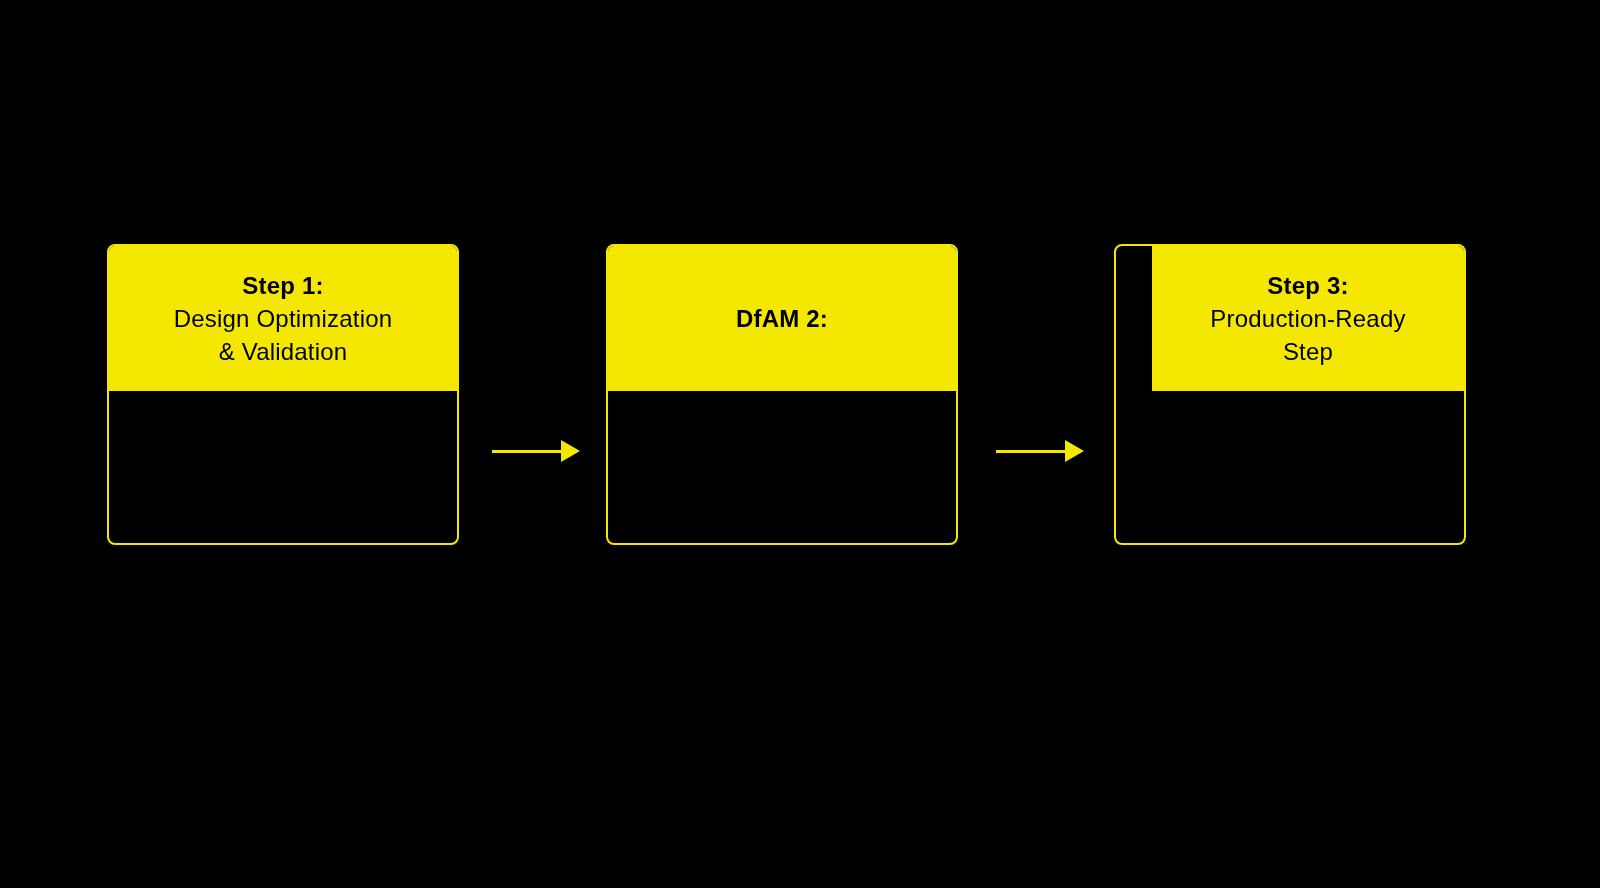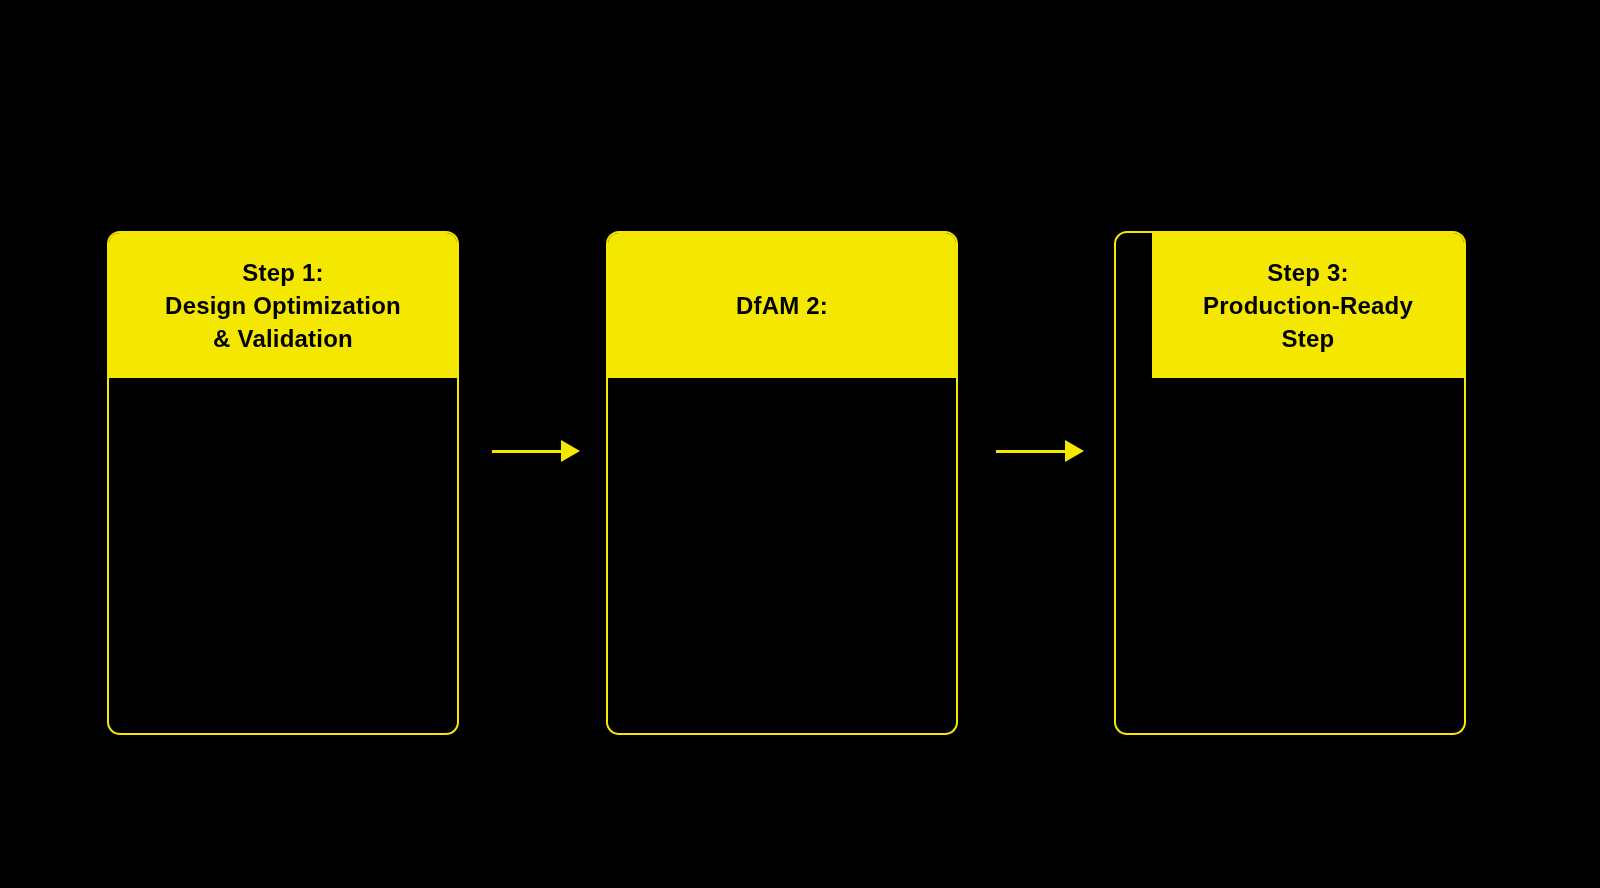--- a/index.html
+++ b/index.html
@@ -10,26 +10,26 @@
   }
   .stage {
     position: relative;
     width: 1600px;
     height: 888px;
     background: #000000;
     overflow: hidden;
   }
   .card {
     position: absolute;
-    top: 231px;
+    top: 244px;
     width: 352px;
-    height: 504px;
+    height: 301px;
     box-sizing: border-box;
     border: 2px solid #F5E800;
-    border-radius: 13px;
+    border-radius: 8px;
     background: #000000;
     overflow: hidden;
     display: flex;
     flex-direction: column;
   }
   .card-header {
     height: 145px;
     flex: none;
     background: #F5E800;
     color: #000000;
@@ -42,21 +42,21 @@
   }
   .step-label {
     font-size: 24px;
     line-height: 33px;
     font-weight: 700;
     letter-spacing: 0.2px;
   }
   .step-title {
     font-size: 24px;
     line-height: 33px;
-    font-weight: 700;
+    font-weight: 400;
     white-space: pre-line;
     letter-spacing: 0.2px;
   }
   .card-body {
     flex: 1;
     display: flex;
     align-items: center;
     padding: 0 42px 0 44px;
   }
   .step-desc {

